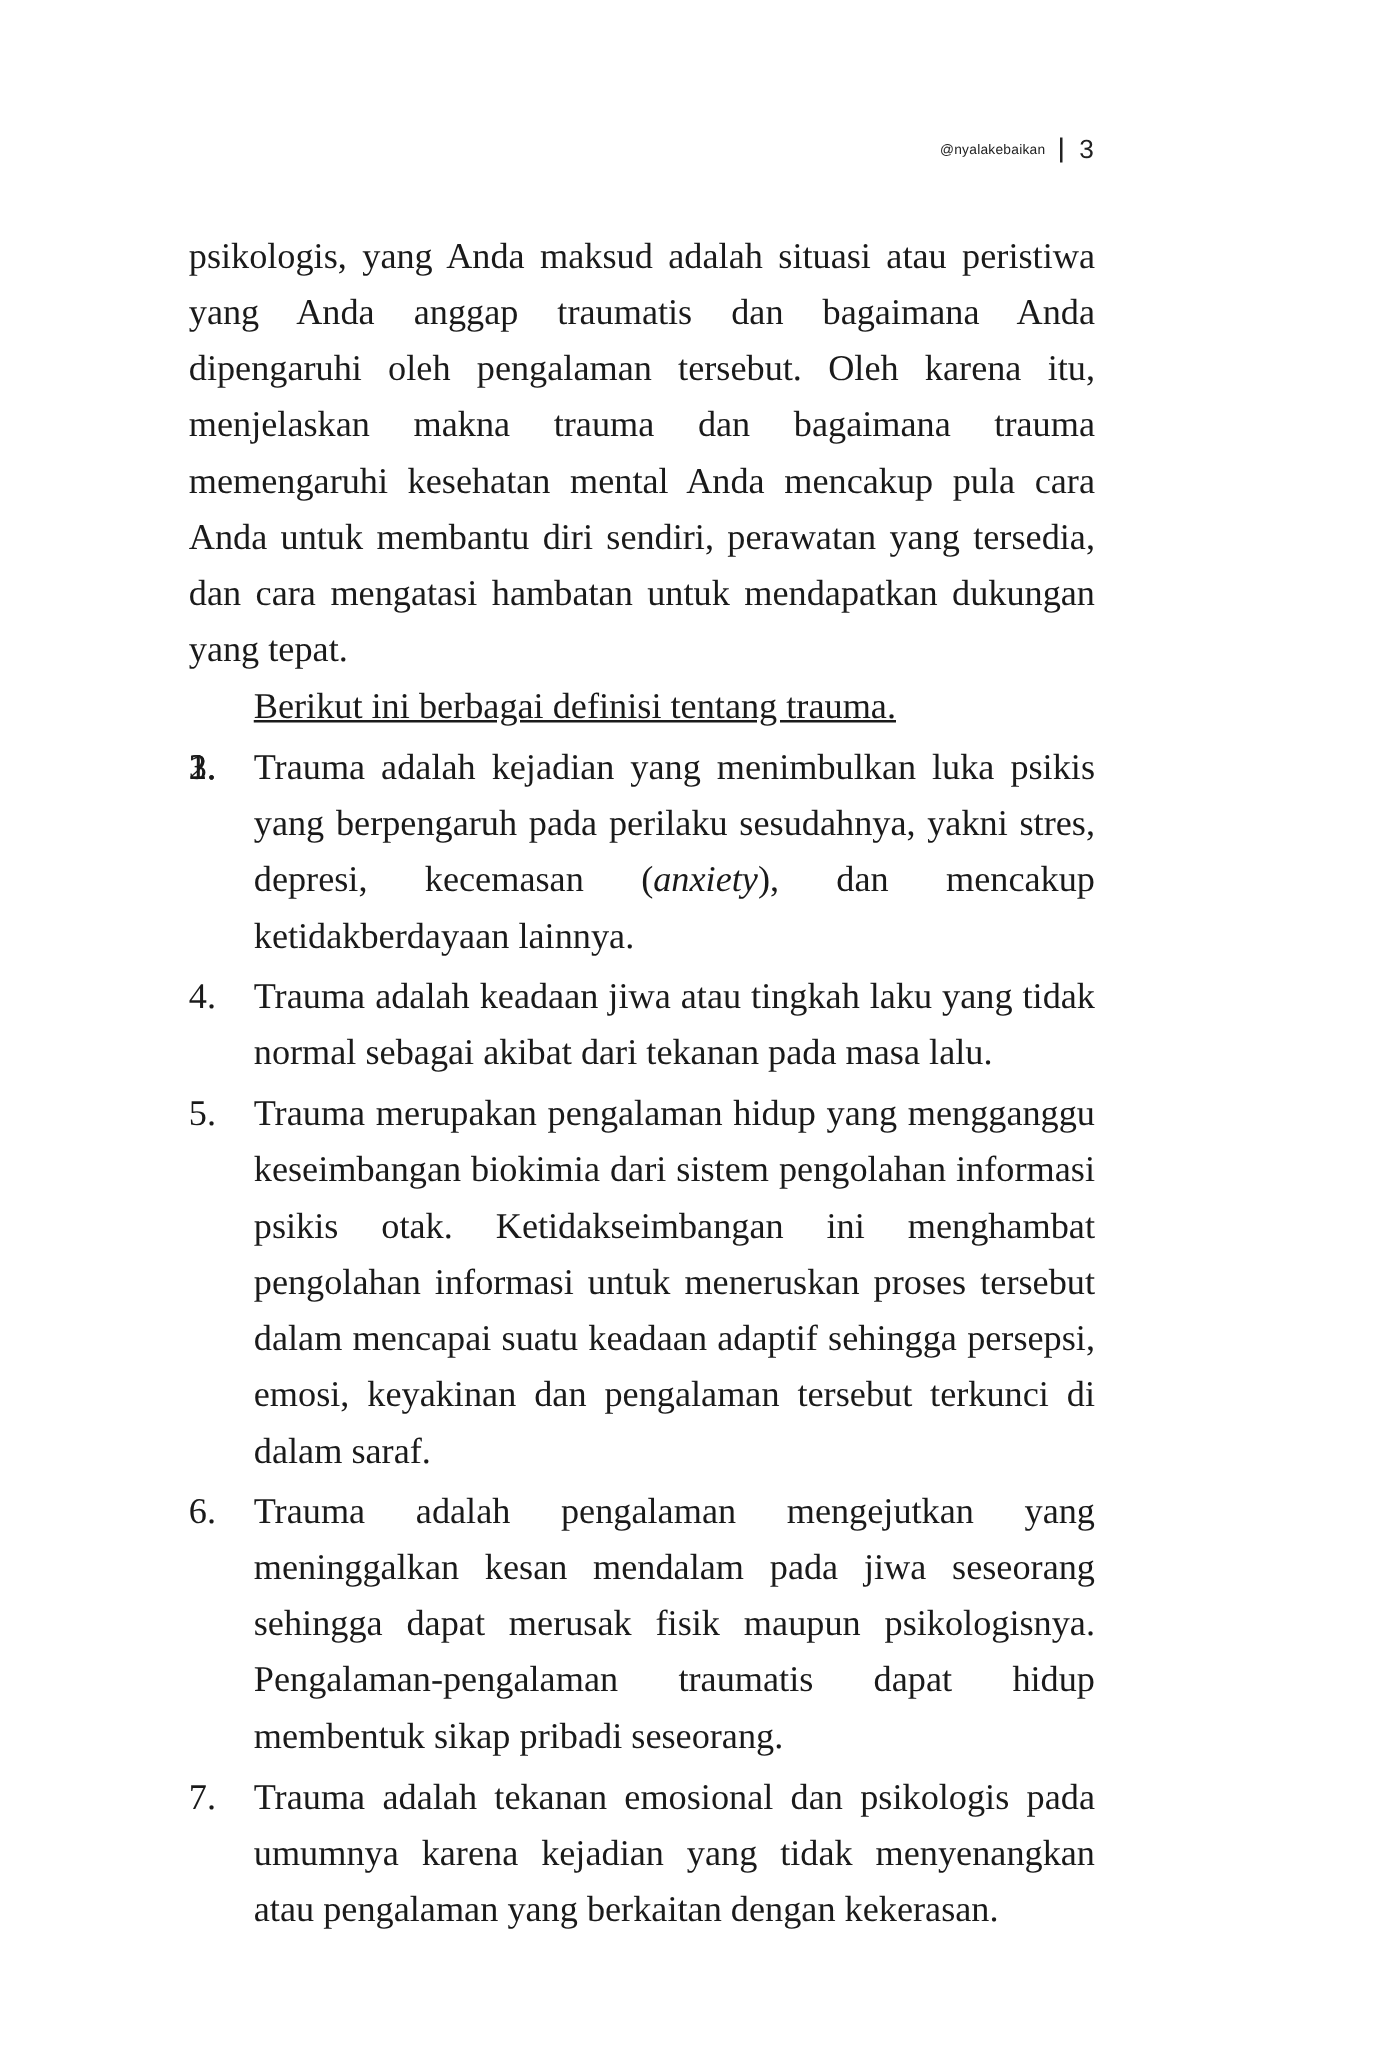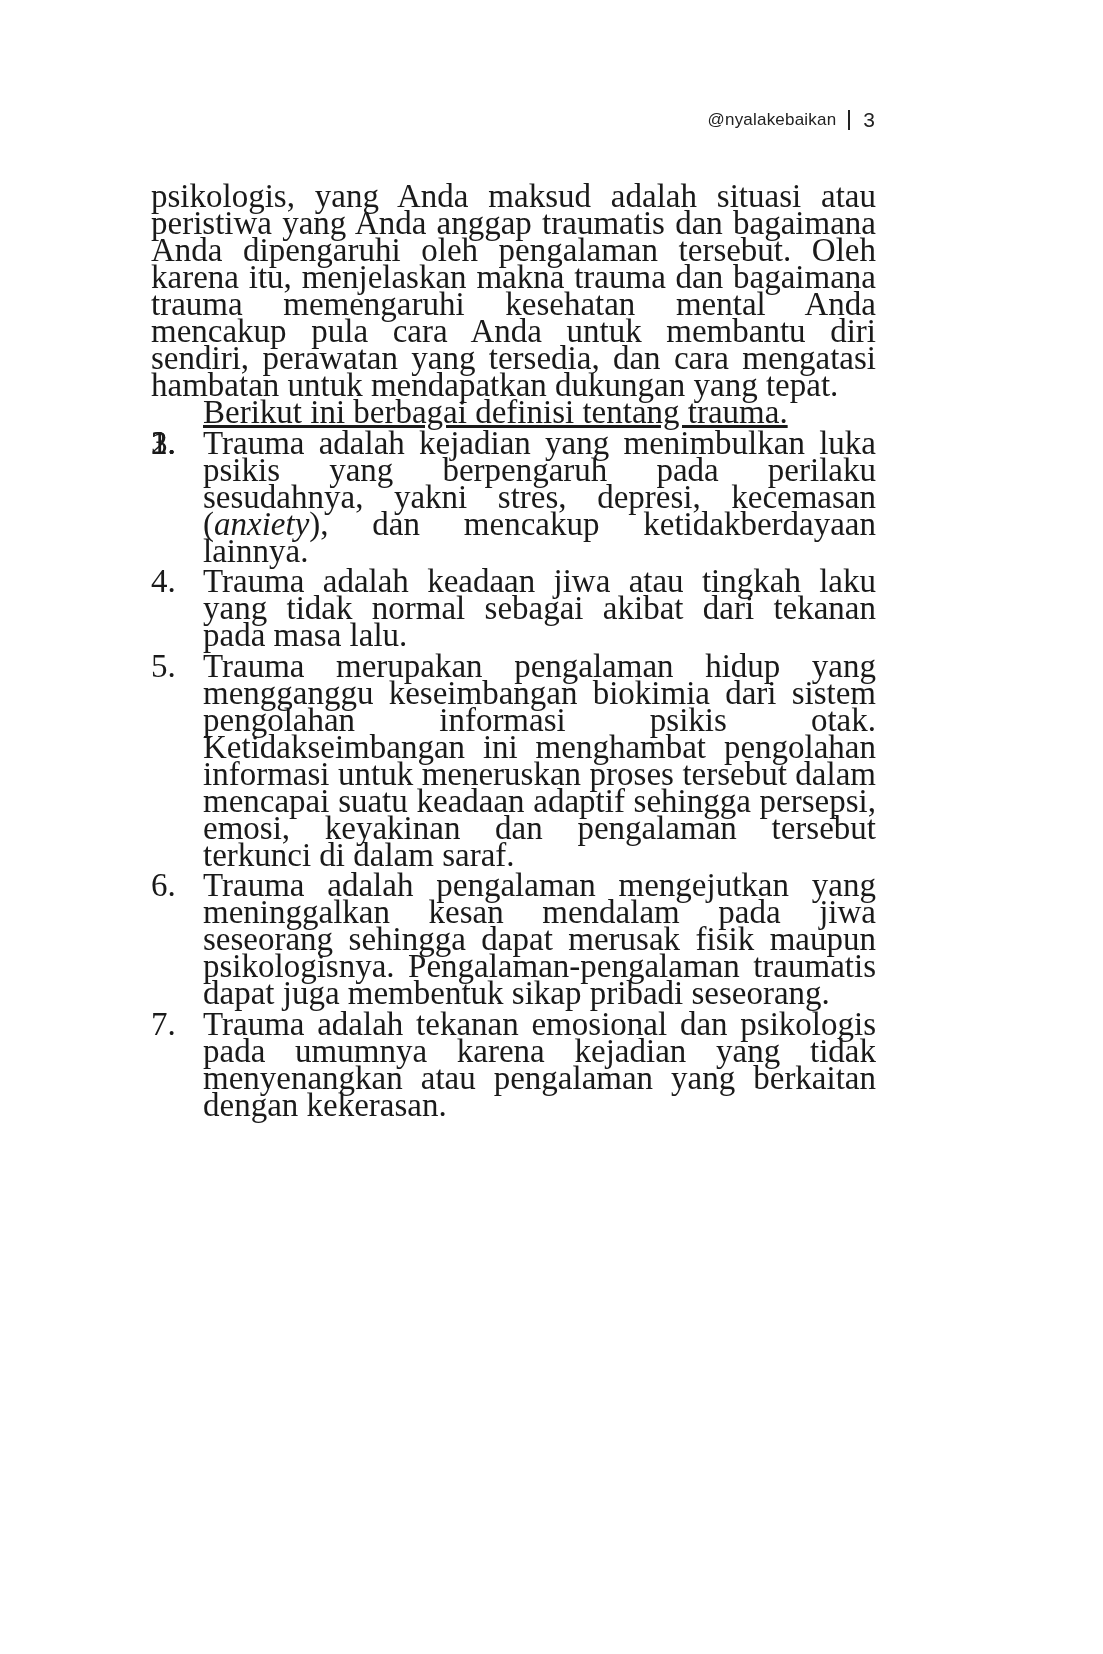--- a/index.html
+++ b/index.html
@@ -1,23 +1,23 @@
 <!DOCTYPE html>
 <html><head>
 <meta charset="utf-8">
 <style>
   html, body { margin: 0; padding: 0; background: #ffffff; }
   body { width: 1103px; height: 1654px; position: relative; overflow: hidden;
          font-family: "Liberation Serif", "DejaVu Serif", serif; color: #1a1a1a; }
   .header { position: absolute; top: 108px; right: 228px; display: flex; align-items: center;
             font-family: "Liberation Sans", "DejaVu Sans", sans-serif; }
-  .header .handle { font-size: 17px; color: #222; letter-spacing: 0.2px; }
+  .header .handle { font-size: 11px; color: #222; letter-spacing: 0.2px; }
   .header .sep { display: inline-block; width: 2px; height: 20px; background: #222; margin: 0 13px 0 12px; }
   .header .page-num { font-size: 21px; color: #222; }
-  .body { position: absolute; left: 151px; top: 183px; width: 725px; font-size: 33px; line-height: 27px; }
+  .body { position: absolute; left: 151px; top: 183px; width: 725px; font-size: 29px; line-height: 45px; }
   .para { text-align: justify; text-align-last: left; margin: 0; }
   .para.indent { text-indent: 52px; text-decoration: underline; }
   ol.deflist { list-style: none; margin: 3px 0 0 0; padding: 0; }
   ol.deflist li { position: relative; padding-left: 52px; text-align: justify; margin-bottom: 3.5px; }
   ol.deflist li .num { position: absolute; left: 0; top: 0; }
   em.term { font-style: italic; font-weight: normal; }
 </style>
 </head>
 <body>
 
@@ -45,20 +45,20 @@
     <li>
       <span class="num">4.</span>
       <span>Trauma adalah keadaan jiwa atau tingkah laku yang tidak normal sebagai akibat dari tekanan pada masa lalu.</span>
     </li>
     <li>
       <span class="num">5.</span>
       <span>Trauma merupakan pengalaman hidup yang mengganggu keseimbangan biokimia dari sistem pengolahan informasi psikis otak. Ketidakseimbangan ini menghambat pengolahan informasi untuk meneruskan proses tersebut dalam mencapai suatu keadaan adaptif sehingga persepsi, emosi, keyakinan dan pengalaman tersebut terkunci di dalam saraf.</span>
     </li>
     <li>
       <span class="num">6.</span>
-      <span>Trauma adalah pengalaman mengejutkan yang meninggalkan kesan mendalam pada jiwa seseorang sehingga dapat merusak fisik maupun psikologisnya. Pengalaman-pengalaman traumatis dapat juga membentuk sikap pribadi seseorang.</span>
+      <span>Trauma adalah pengalaman mengejutkan yang meninggalkan kesan mendalam pada jiwa seseorang sehingga dapat merusak fisik maupun psikologisnya. Pengalaman-pengalaman traumatis dapat hidup membentuk sikap pribadi seseorang.</span>
     </li>
     <li>
       <span class="num">7.</span>
       <span>Trauma adalah tekanan emosional dan psikologis pada umumnya karena kejadian yang tidak menyenangkan atau pengalaman yang berkaitan dengan kekerasan.</span>
     </li>
   </ol>
 </div>
 
 </body></html>

